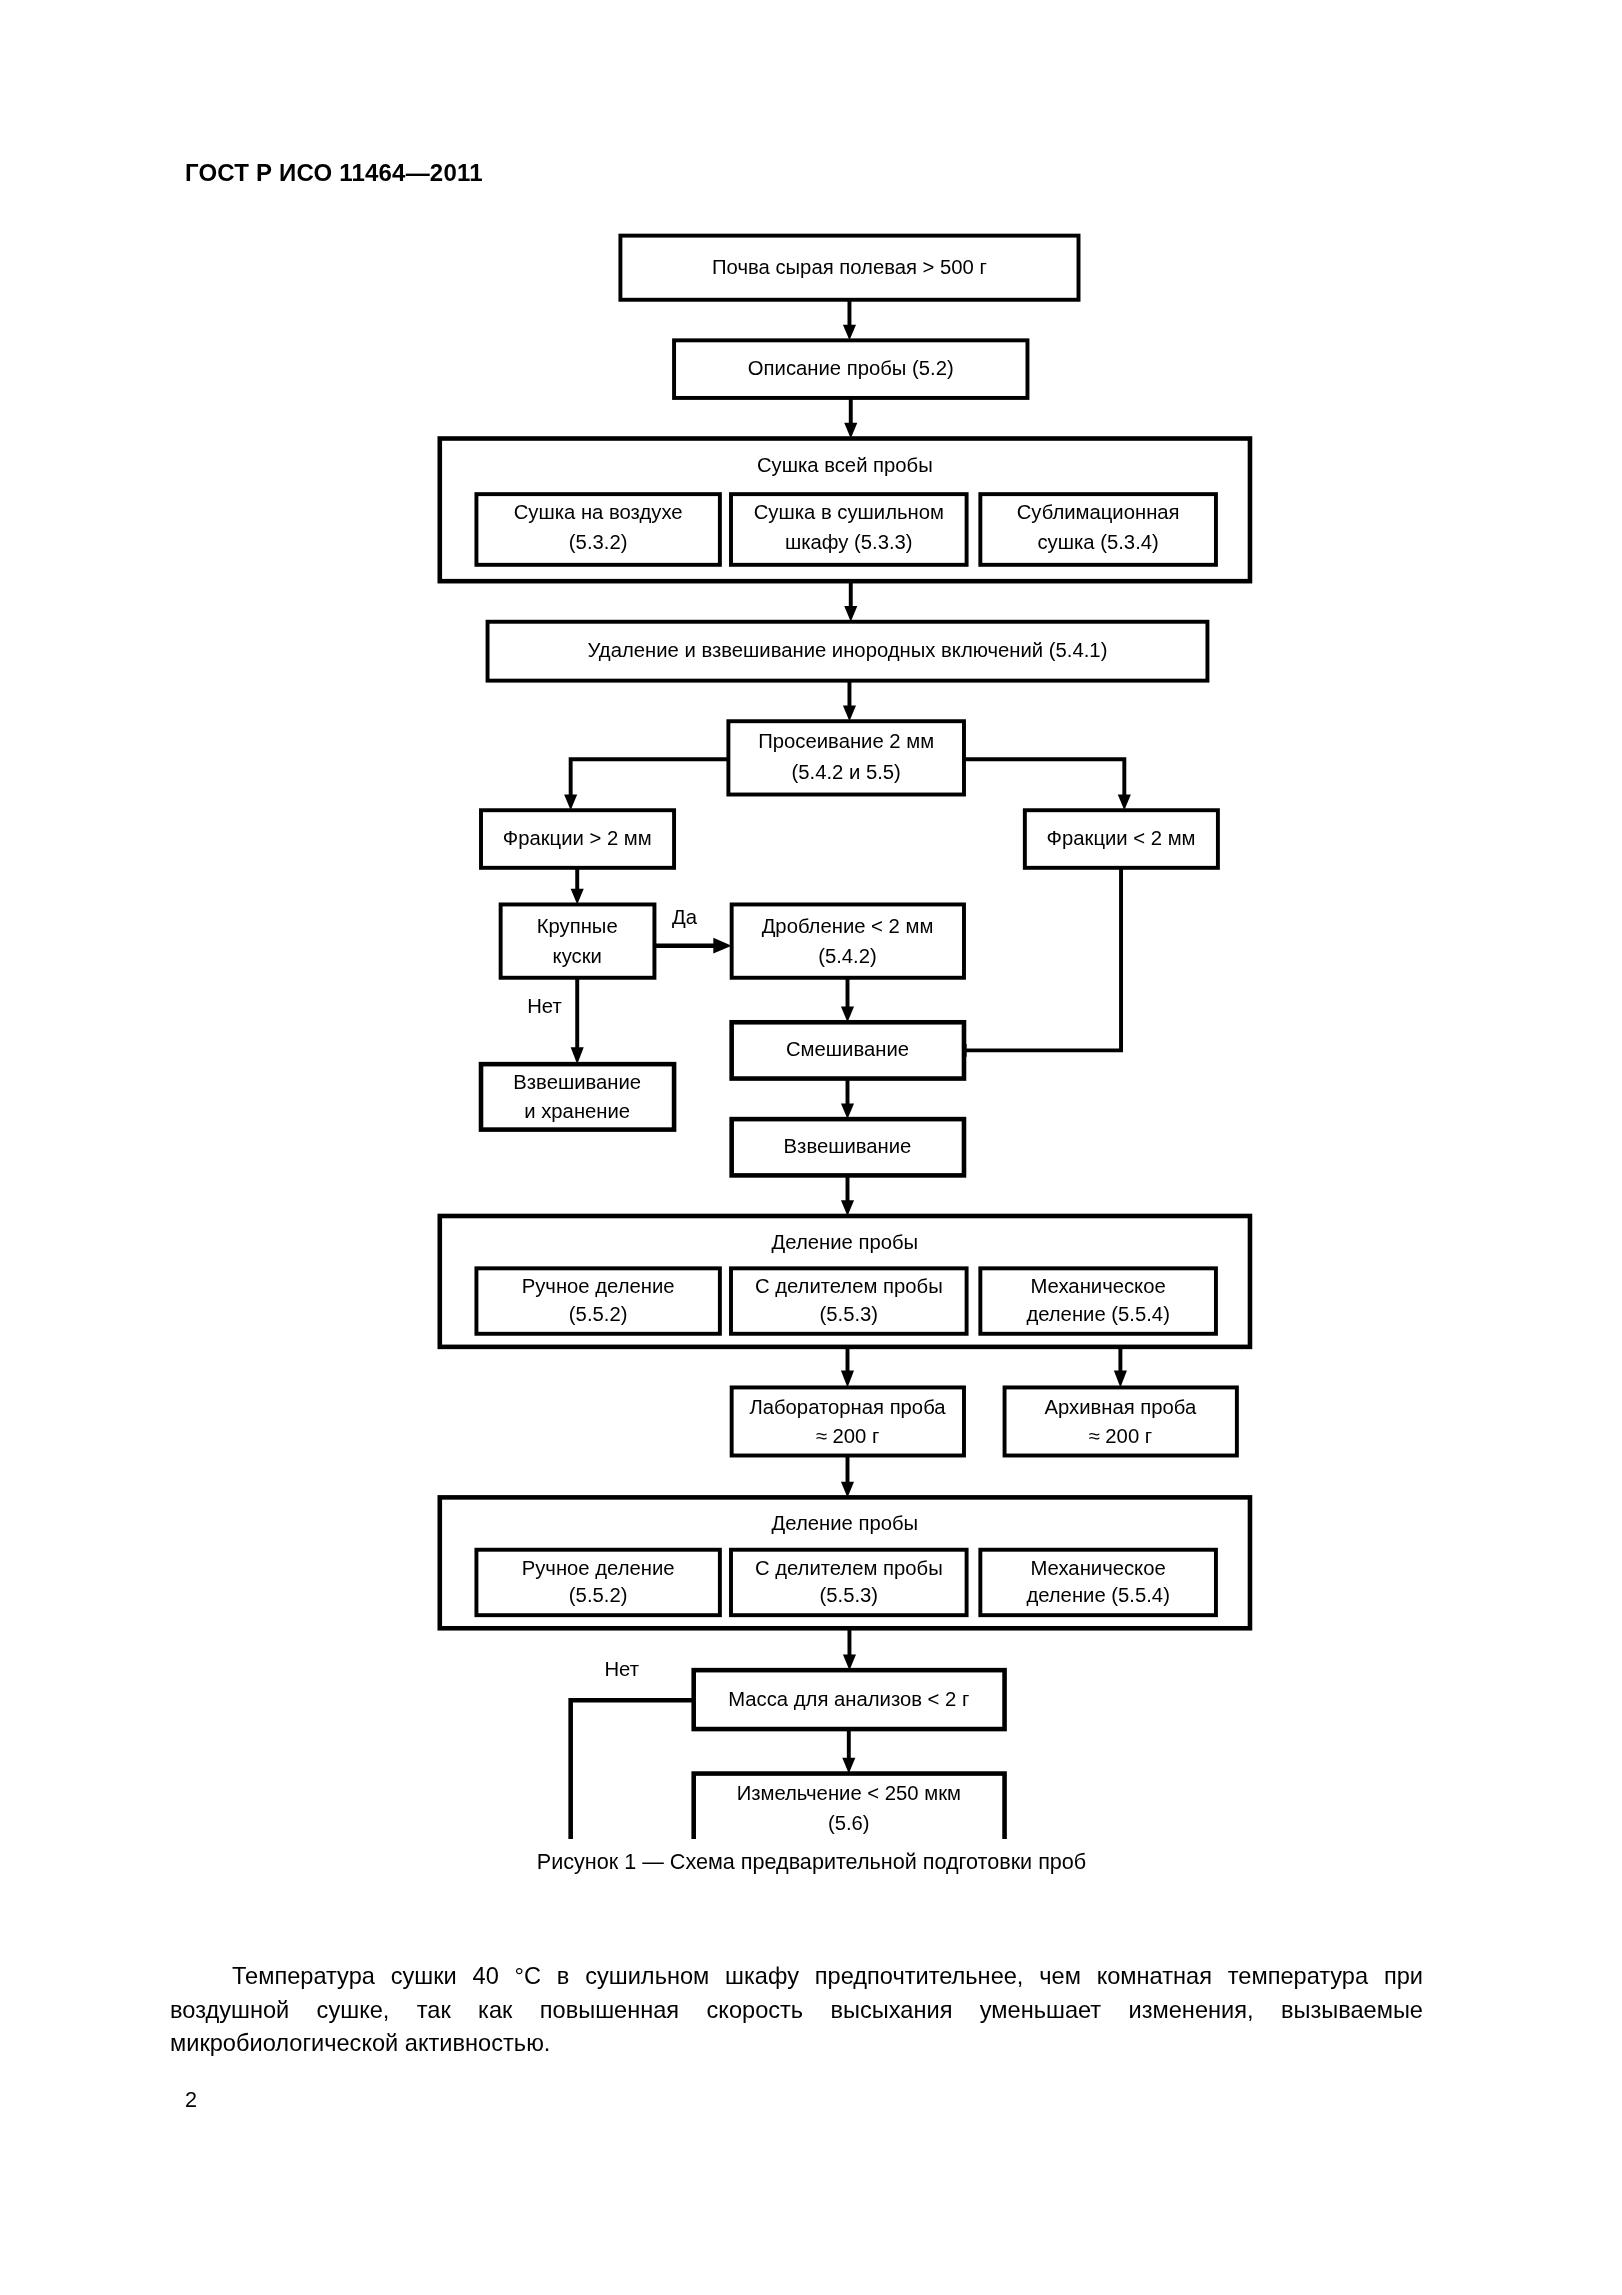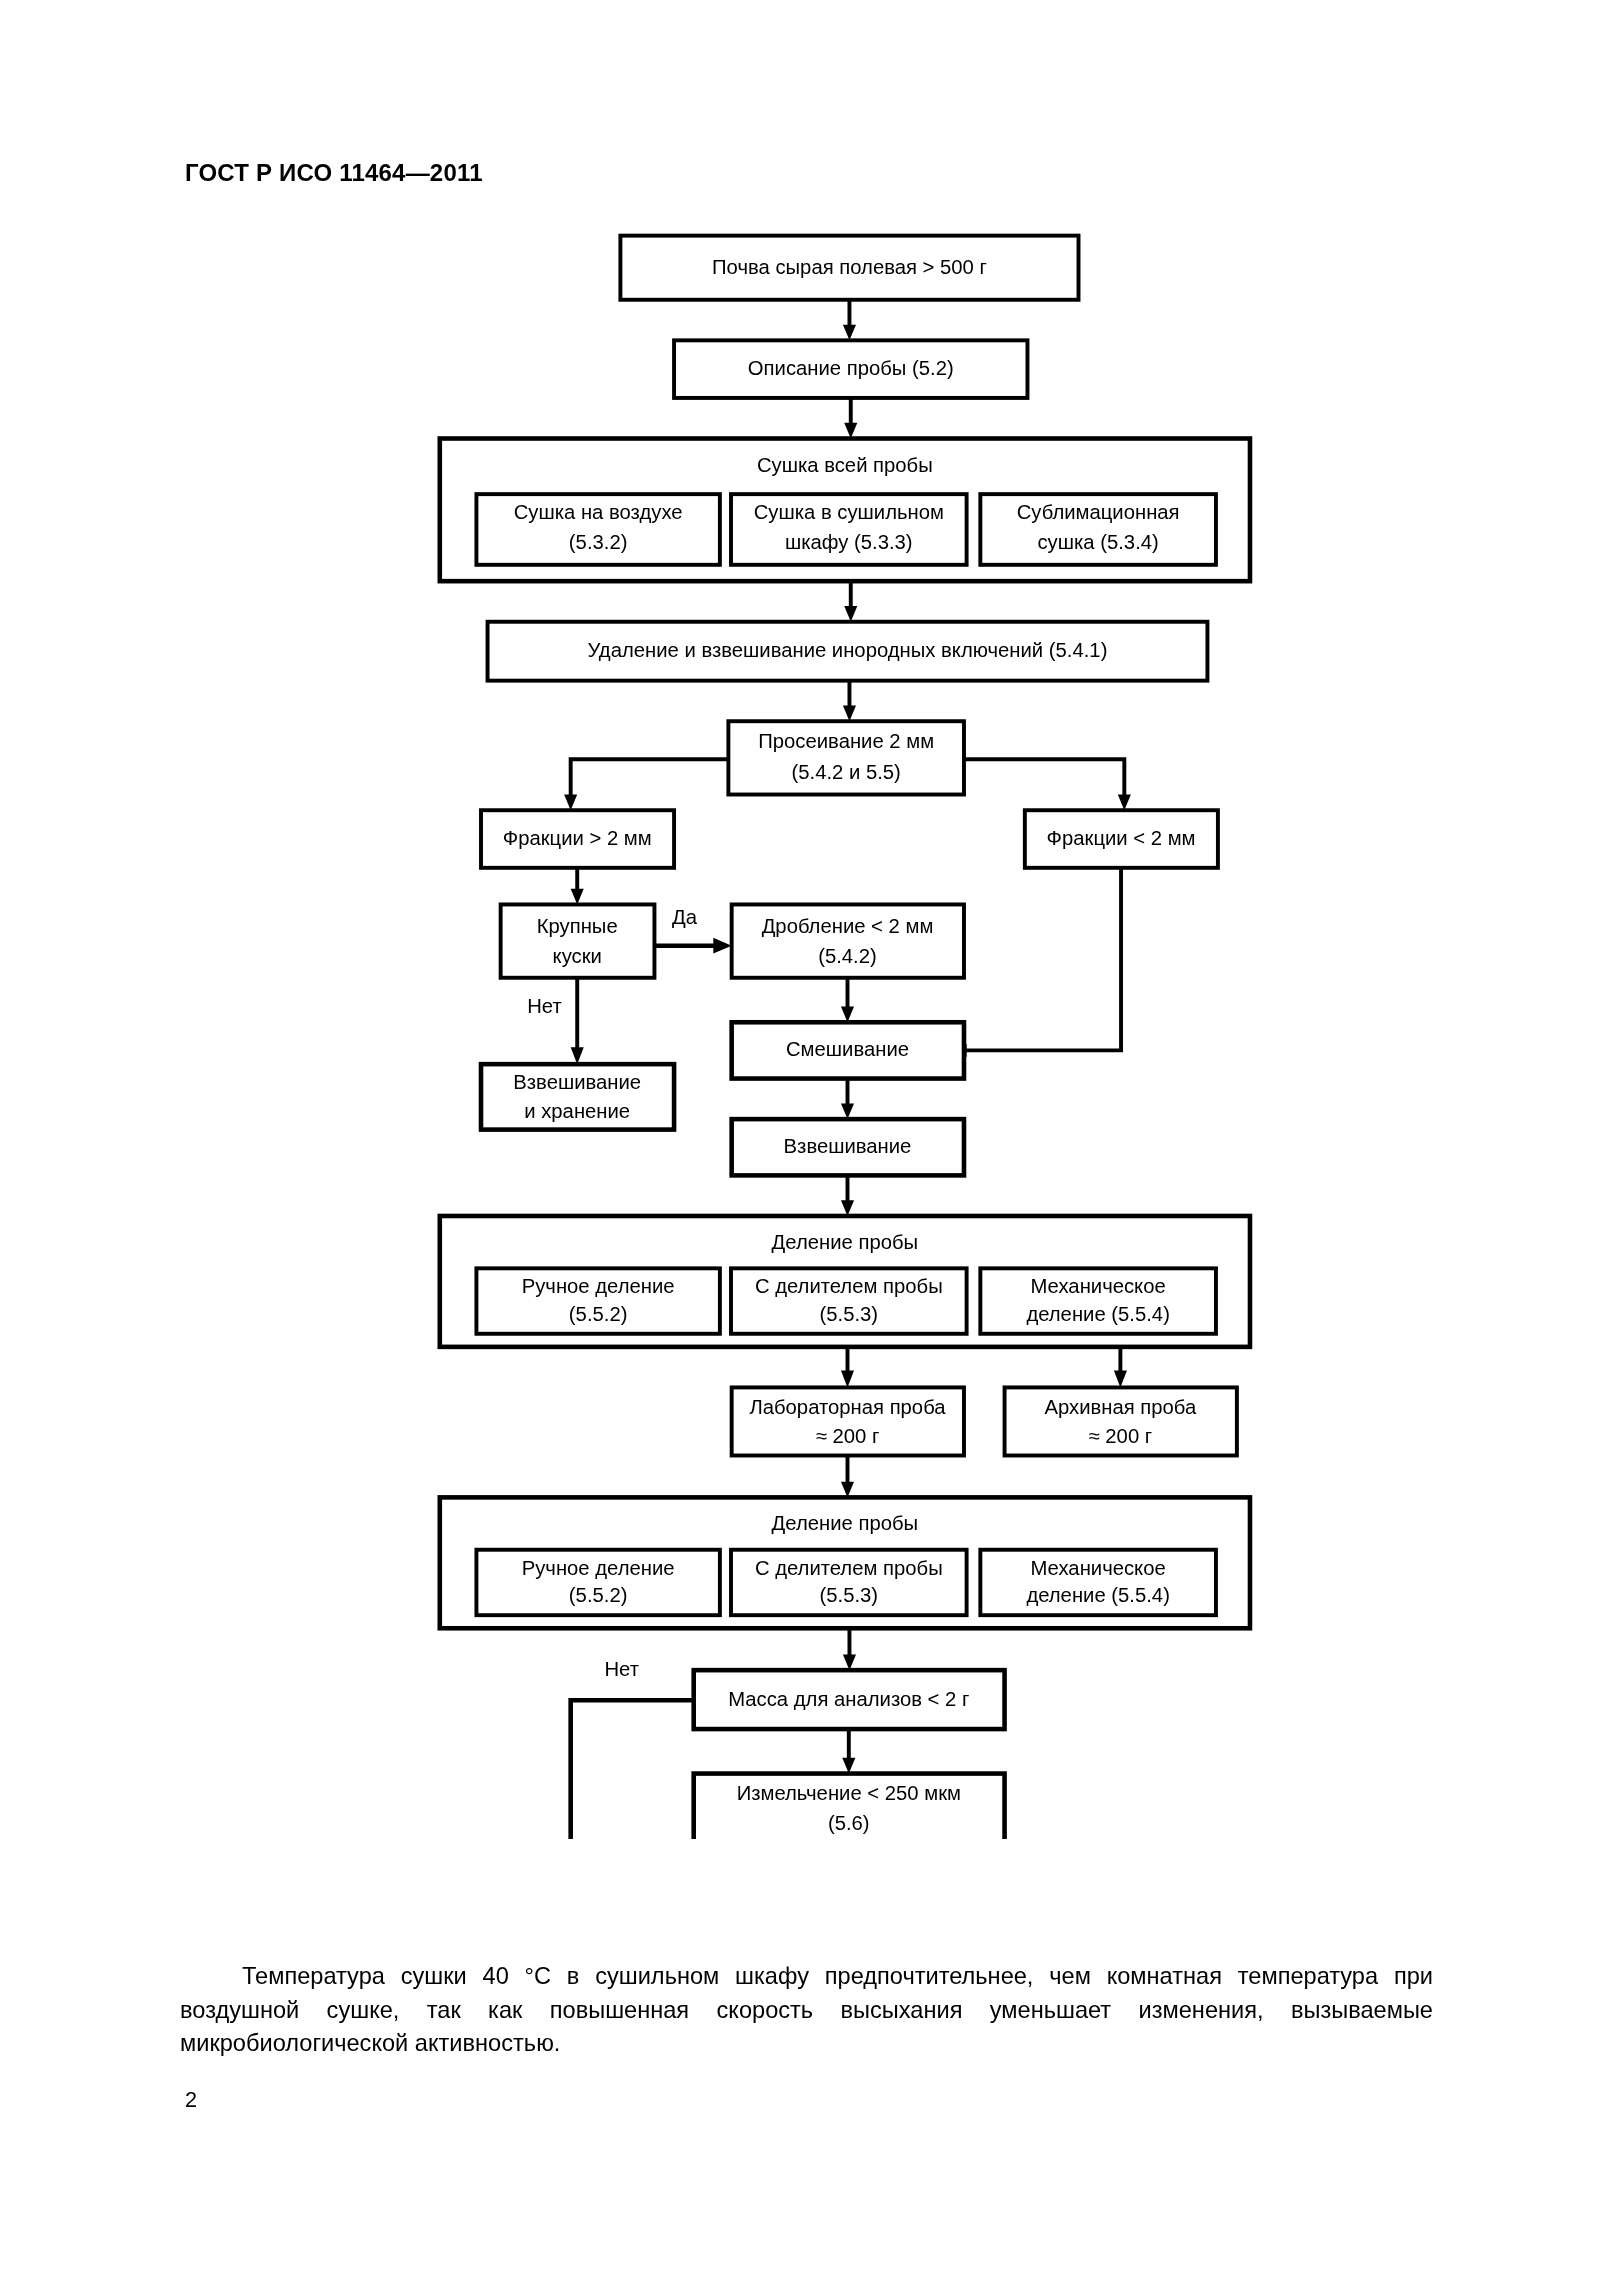--- a/index.html
+++ b/index.html
@@ -31,21 +31,21 @@
   .fig-caption {
     position:absolute;
     left:0; top:1849px;
     width:1623px;
     text-align:center;
     font-size:21.6px;
   }
 
   .body-para {
     position:absolute;
-    left:180px; top:1960px;
+    left:170px; top:1960px;
     width:1253px;
     font-size:23.6px;
     line-height:1.42;
     text-align:justify;
     text-indent:62px;
     hyphens:manual;
   }
 
   .page-number {
     position:absolute;
@@ -275,19 +275,20 @@
       <polygon points="1287,2530 1307,2530 1297,2556" fill="#000"></polygon>
 
       <g>
         <rect class="node bw7" x="1060" y="2556" width="475" height="92"></rect>
         <text class="bt" x="1297" y="2602">Аналитическая проба</text>
       </g>
 
     </svg>
   </div>
 
+  <div class="fig-caption">Рисунок 1 — Схема предварительной подготовки проб</div>
 
   <div class="body-para">Температура сушки 40 °C в сушильном шкафу предпочтительнее, чем комнатная температура при воздушной сушке, так как повышенная скорость высыхания уменьшает изменения, вызываемые микробиологической активностью.</div>
 
   <div class="page-number">2</div>
 
 </div>
 
 
 </body></html>

